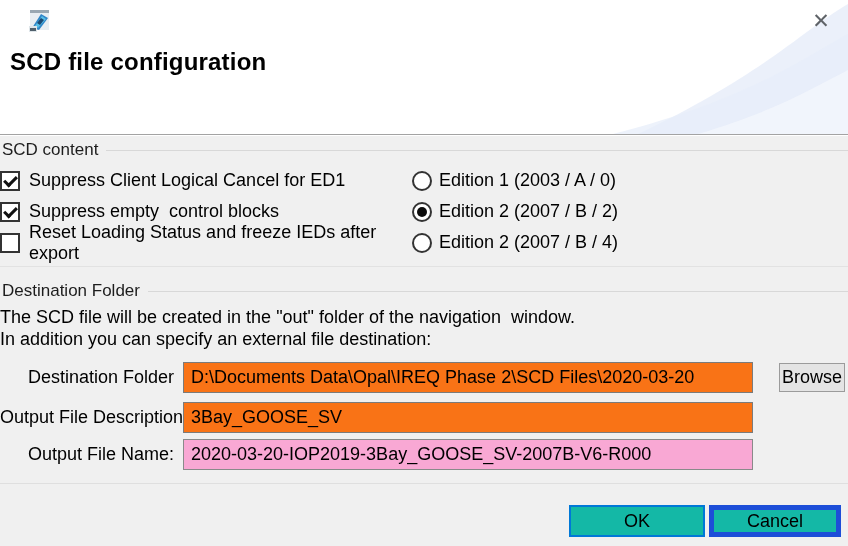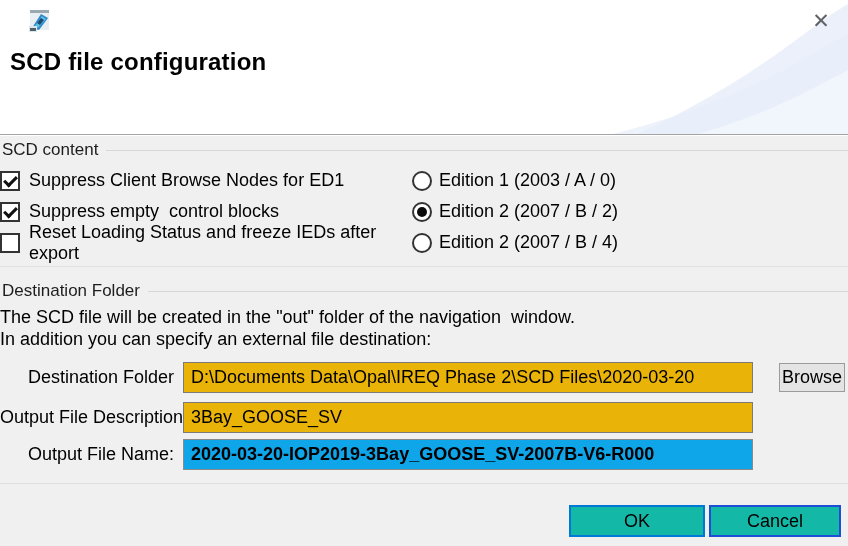--- a/index.html
+++ b/index.html
@@ -104,25 +104,25 @@
   }
   .info-block { padding: 5px 0 12px 0; }
 
   .field-row { display: flex; align-items: center; margin-bottom: 9px; }
   .field-row .field-label {
     width: 174px; text-align: right; font-size: 18px; color: #000;
     margin-right: 9px; flex: none; white-space: nowrap;
   }
   .field-row input {
     width: 570px; height: 31px; flex: none;
-    border: 1px solid #7b7b7b; background: #eab308;
+    border: 1px solid #7b7b7b; background: #f97316;
     font-family: "Liberation Sans", "DejaVu Sans", sans-serif;
     font-size: 18px; color: #000; padding: 0 7px; outline: none;
   }
-  .field-row input.readonly { background: #0ea5e9; border-color: #8a8a8a; font-weight: bold; }
+  .field-row input.readonly { background: #f9a8d4; border-color: #8a8a8a; }
   .row-name { margin-bottom: 4px; }
   .row-desc { margin-bottom: 6px; }
 
   .browse-btn {
     margin-left: 26px; width: 66px; height: 29px;
     background: #e4e4e4; border: 1px solid #9b9b9b;
     font-family: "Liberation Sans", "DejaVu Sans", sans-serif;
     font-size: 18px; color: #000; cursor: pointer;
   }
 
@@ -134,21 +134,21 @@
   .footer {
     display: flex; justify-content: flex-end; align-items: center;
     padding: 21px 7px 0 0; gap: 4px;
   }
   .btn {
     height: 32px; background: #14b8a6;
     font-family: "Liberation Sans", "DejaVu Sans", sans-serif;
     font-size: 18px; color: #000; cursor: pointer;
   }
   .btn-ok { width: 136px; border: 2px solid #0078d7; }
-  .btn-cancel { width: 132px; border: 2px solid #1d4ed8; }
+  .btn-cancel { width: 132px; border: 5px solid #1d4ed8; }
 </style>
 </head>
 <body>
 
 <div class="dialog">
 
   <div class="header">
     <svg class="corner-art" width="270" height="134" viewBox="0 0 270 134">
       <path d="M270,4 C 225,30 185,75 60,134 L270,134 Z" fill="#dbe3f6" opacity="0.55"></path>
       <path d="M270,34 C 225,58 170,100 35,134 L270,134 Z" fill="#e7edfa" opacity="0.75"></path>
@@ -175,21 +175,21 @@
   <div class="content">
 
     <div class="group-scd">
       <div class="group-title">
         <span>SCD content</span>
       </div>
       <div class="group-body">
         <div class="col-checks">
           <div class="ctl-row">
             <span class="checkbox on"></span>
-            <span class="lbl">Suppress Client Browse Nodes for ED1</span>
+            <span class="lbl">Suppress Client Logical Cancel for ED1</span>
           </div>
           <div class="ctl-row">
             <span class="checkbox on"></span>
             <span class="lbl">Suppress empty  control blocks</span>
           </div>
           <div class="ctl-row">
             <span class="checkbox"></span>
             <span class="lbl">Reset Loading Status and freeze IEDs after export</span>
           </div>
         </div>

